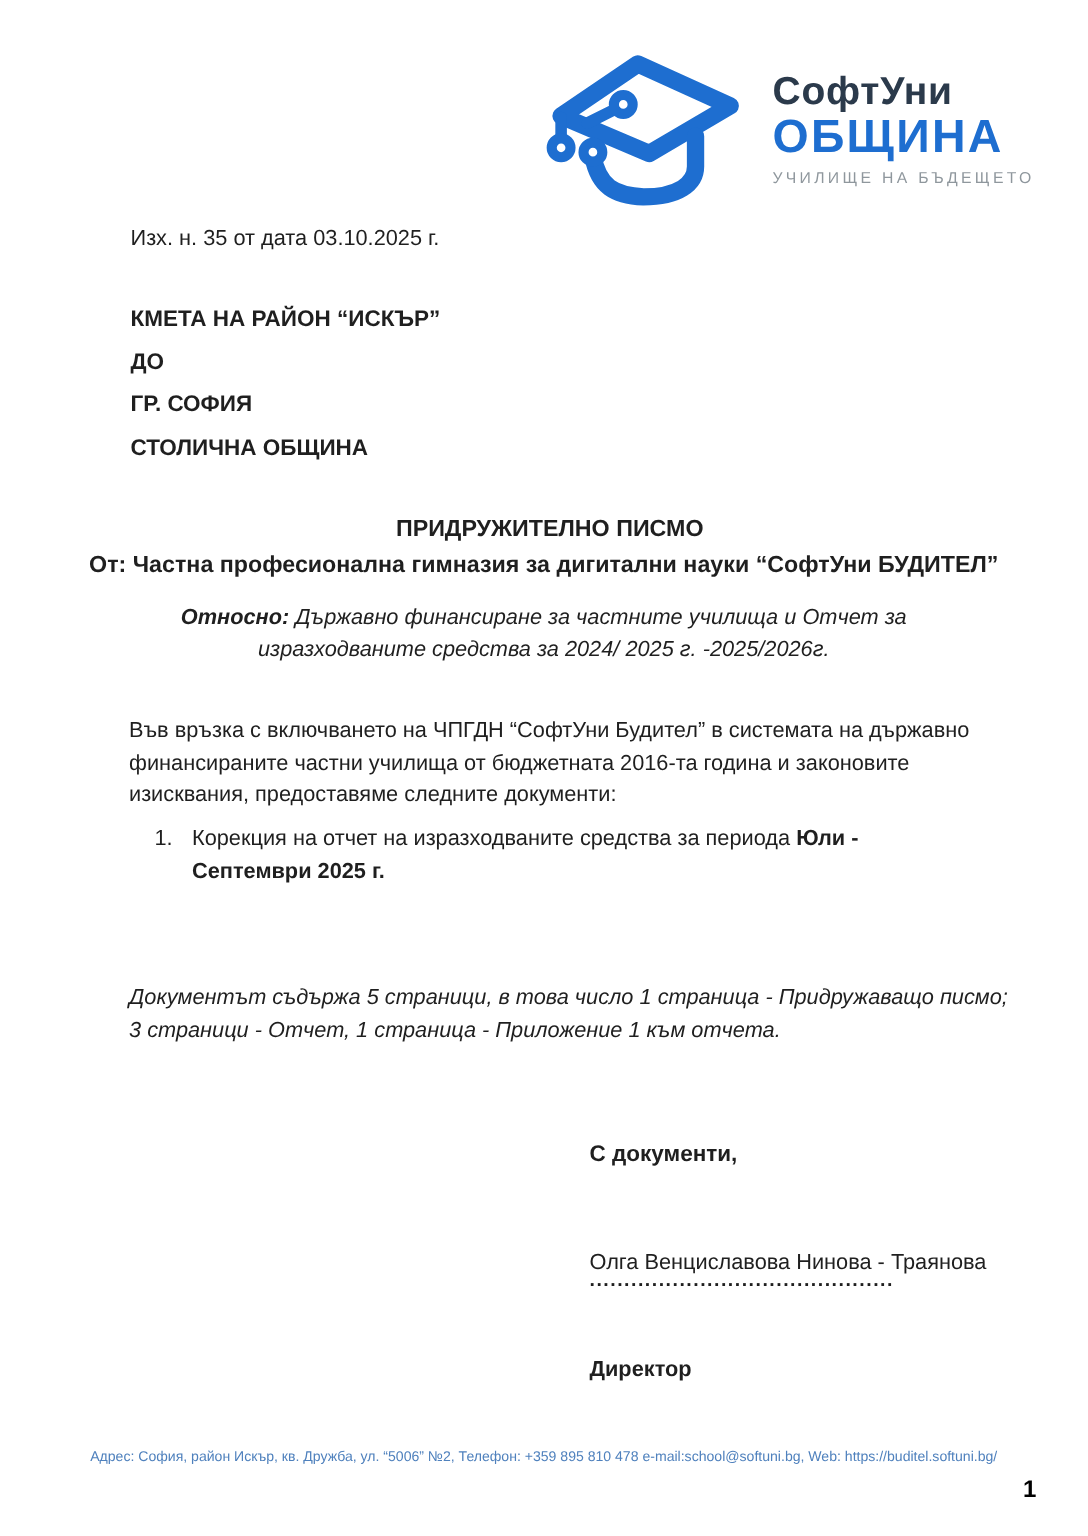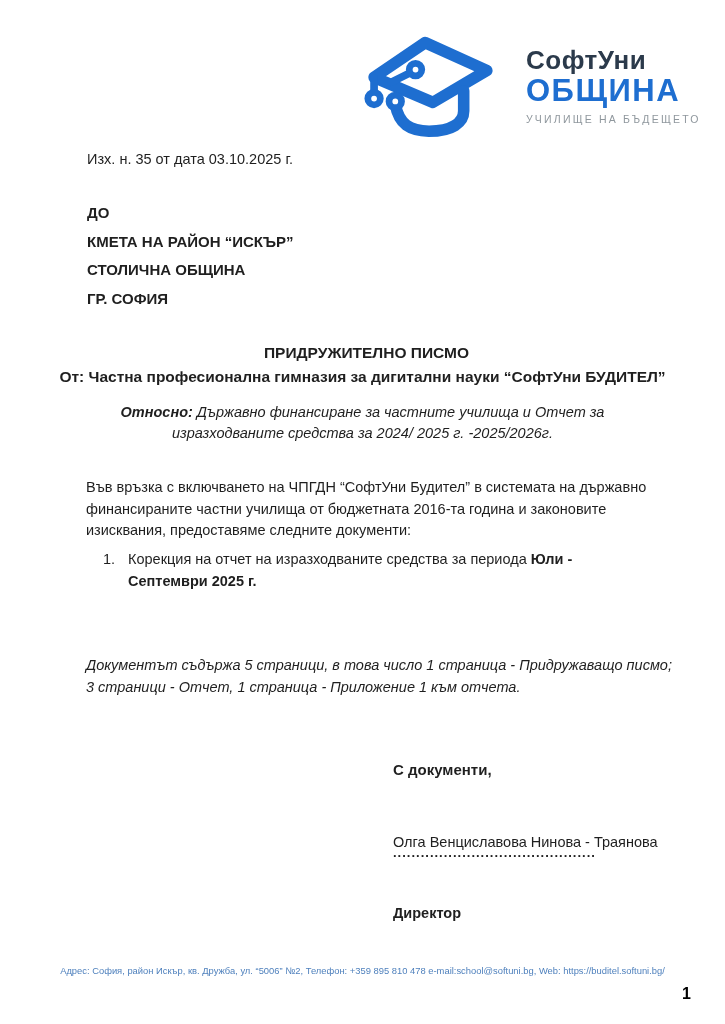--- a/index.html
+++ b/index.html
@@ -15,21 +15,21 @@
     overflow: hidden;
   }
 
   
   .logo {
     position: absolute;
     top: 33px;
     left: 360px;
     display: flex;
     align-items: center;
-    gap: 28px;
+    gap: 17px;
   }
   .logo-icon { width: 138px; height: 106px; flex: 0 0 auto; }
   .brand { display: flex; flex-direction: column; line-height: 1.05; }
   .brand-top {
     font-size: 26px;
     font-weight: bold;
     color: #2b3a4b;
     letter-spacing: 0.5px;
   }
   .brand-bottom {
@@ -170,24 +170,24 @@
     <div class="brand">
       <span class="brand-top">СофтУни</span>
       <span class="brand-bottom">ОБЩИНА</span>
       <span class="brand-tagline">УЧИЛИЩЕ НА БЪДЕЩЕТО</span>
     </div>
   </header>
 
   <div class="ref-line">Изх. н. 35  от дата 03.10.2025 г.</div>
 
   <div class="recipient">
+    <div>КМЕТА НА РАЙОН “ИСКЪР”</div>
     <div>ДО</div>
-    <div>КМЕТА НА РАЙОН “ИСКЪР”</div>
+    <div>ГР. СОФИЯ</div>
     <div>СТОЛИЧНА ОБЩИНА</div>
-    <div>ГР. СОФИЯ</div>
   </div>
 
   <h1 class="title">ПРИДРУЖИТЕЛНО ПИСМО</h1>
 
   <div class="from-line">От: Частна професионална гимназия за дигитални науки “СофтУни БУДИТЕЛ”</div>
 
   <div class="subject">
     <span class="subject-label">Относно:</span><span> Държавно финансиране за частните училища и Отчет за изразходваните средства за 2024/ 2025 г. -2025/2026г.</span>
   </div>
 

